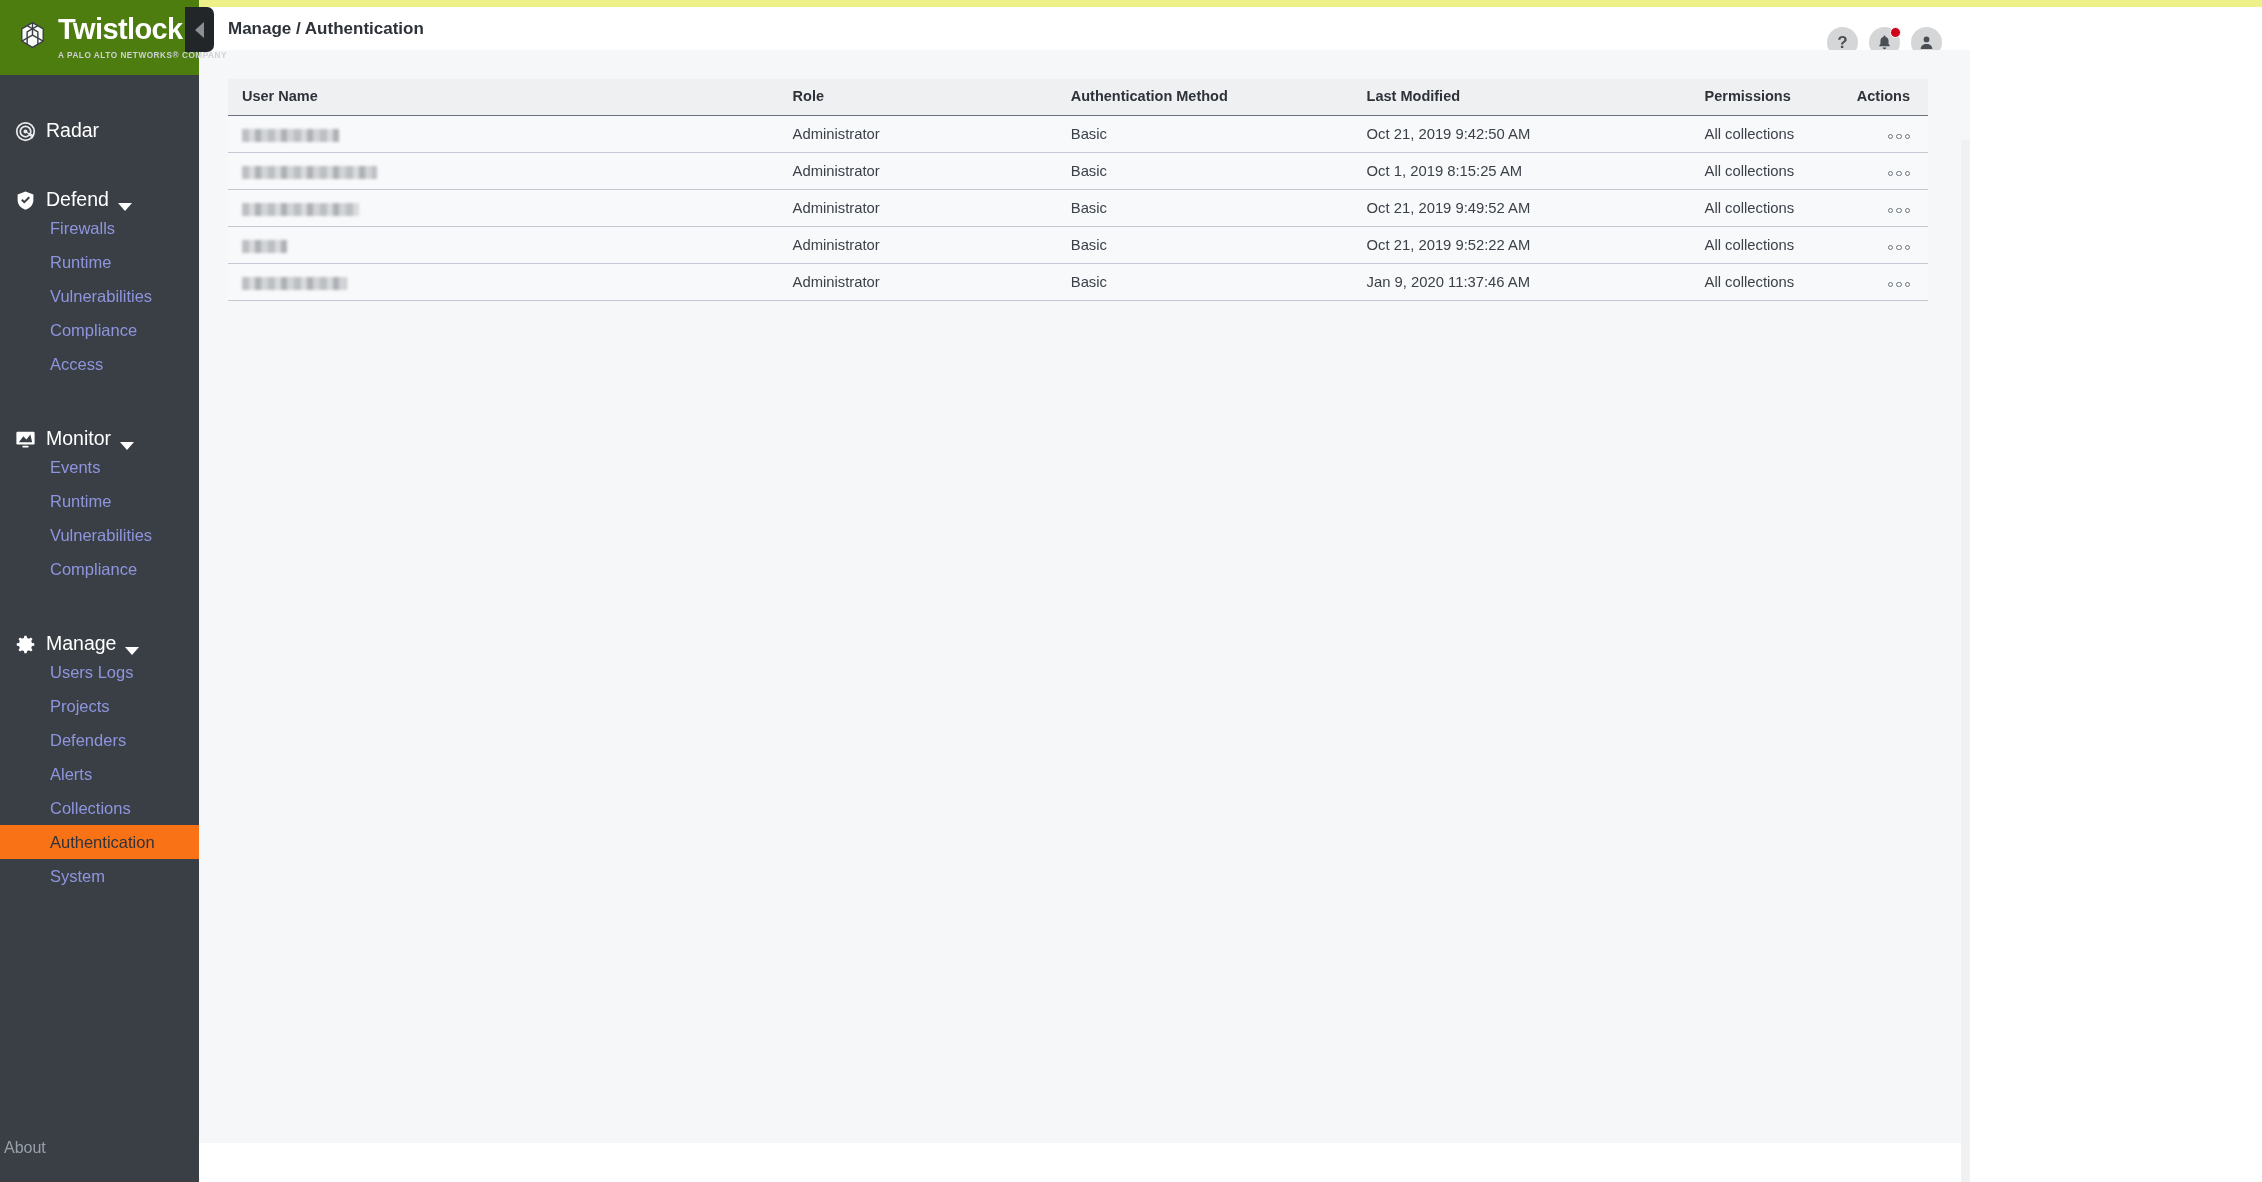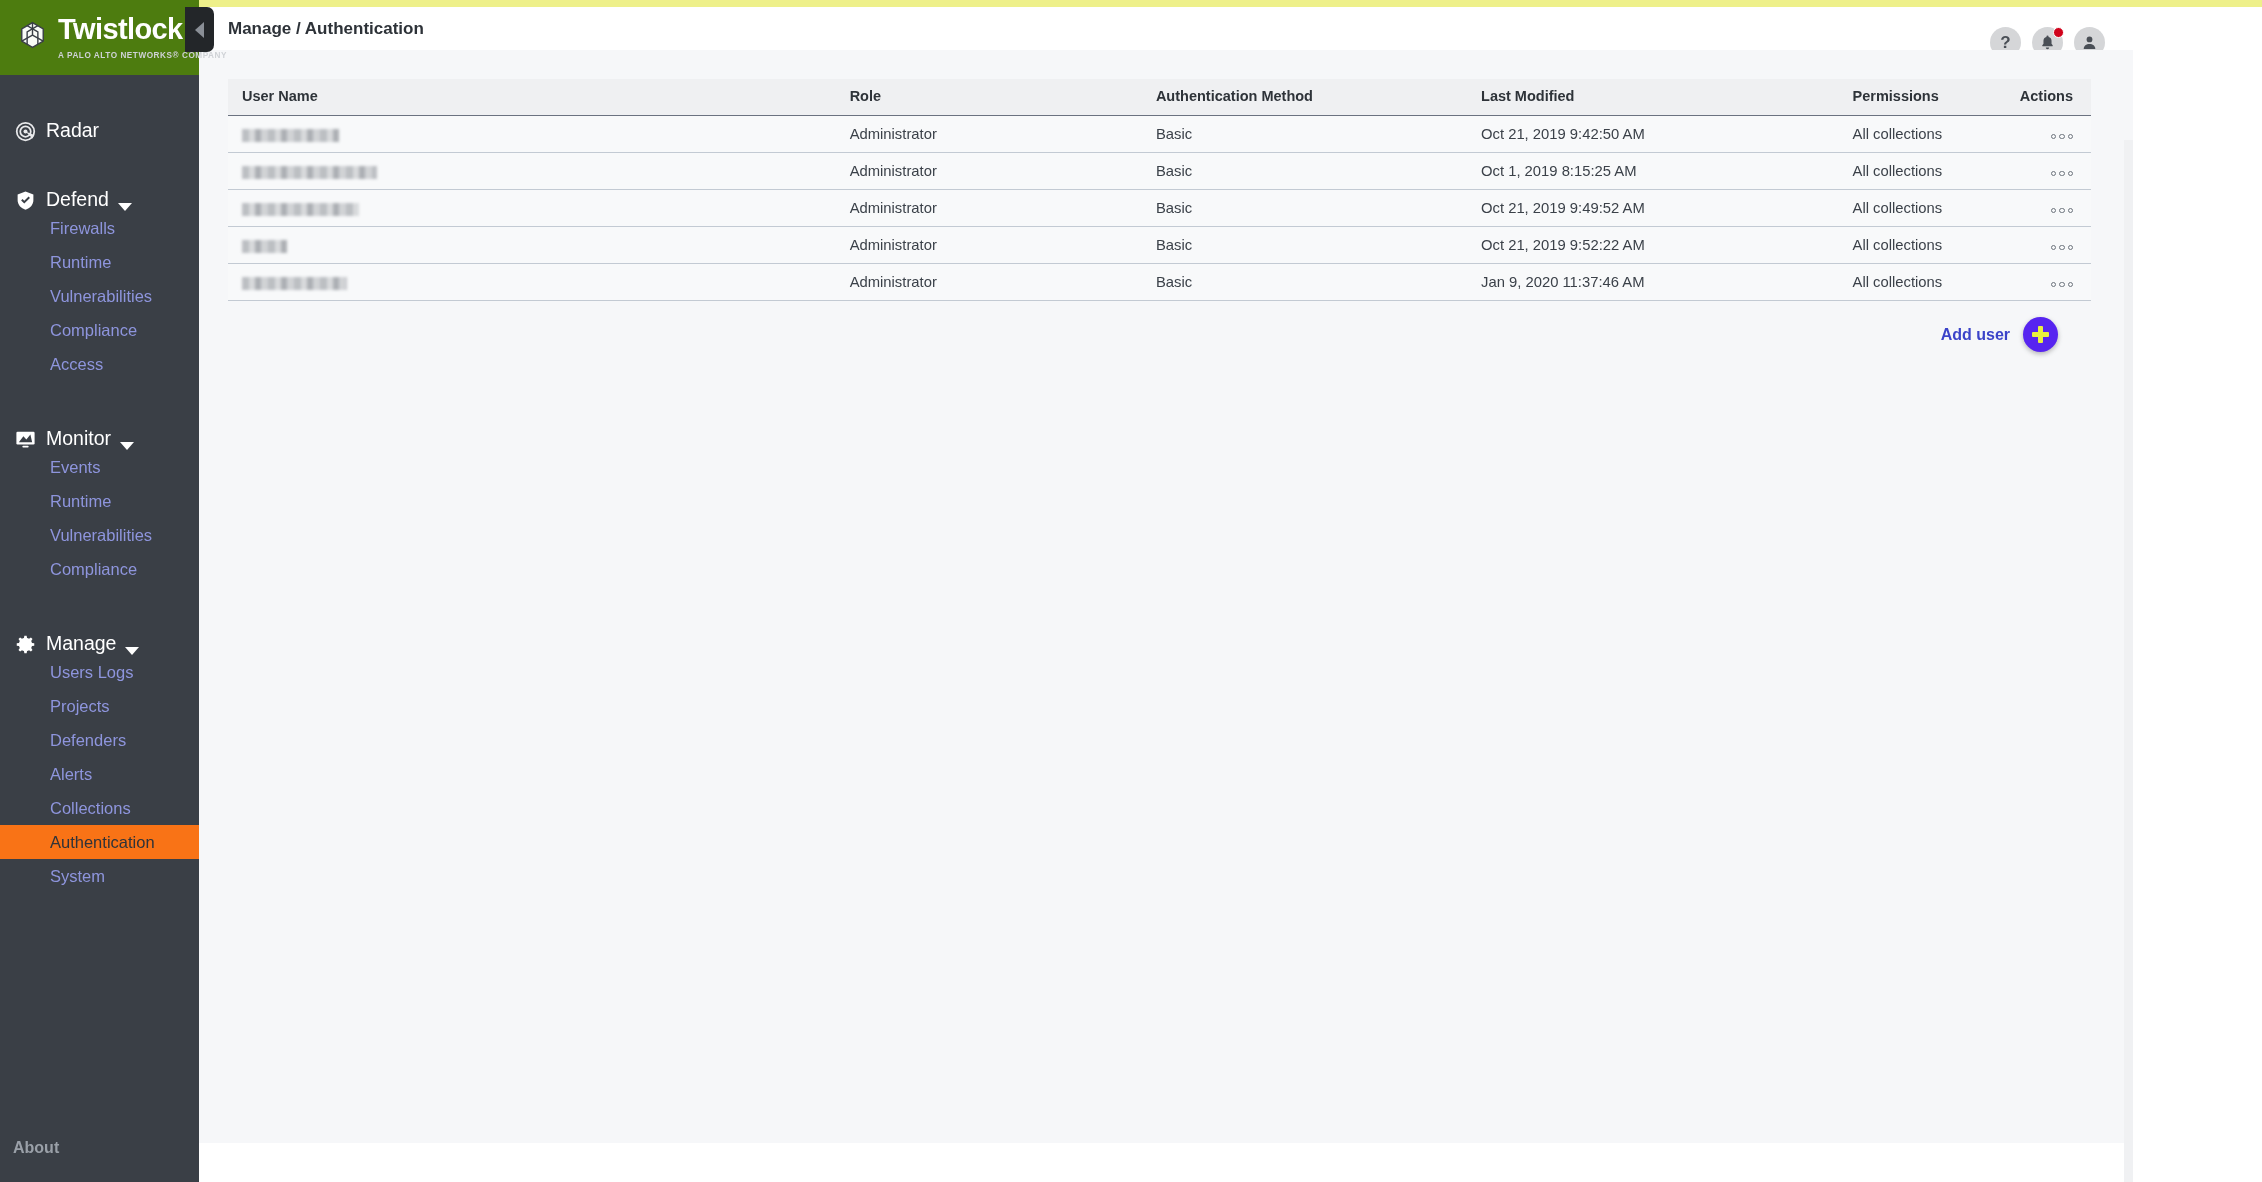--- a/index.html
+++ b/index.html
@@ -77,35 +77,35 @@
     padding-left: 50px;
     color: #8e95dd; font-size: 16.5px; cursor: pointer;
     white-space: nowrap;
   }
   .nav-item.active {
     background: #f97316; color: #2f3339; font-weight: normal;
   }
   .group-gap { height: 20px; }
 
   .about {
-    position: absolute; left: 13px; bottom: 0; width: 185px; font-weight: bold;
+    position: absolute; left: 4px; bottom: 0; width: 185px;
   }
   .about-link {
     color: #9aa0a8; font-size: 16px; cursor: pointer;
     line-height: 1; padding-bottom: 26px;
   }
   .about-version {
     color: #6f757d; font-size: 15px; white-space: nowrap;
     position: absolute; left: 0; top: 40px;
   }
 
   
   .main {
     position: absolute; top: 7px; left: 199px;
-    width: 1934px; height: 1175px;
+    width: 1771px; height: 1175px;
     background: #ffffff;
   }
   .page-head {
     height: 43px; display: flex; align-items: center; padding-left: 29px;
   }
   .page-title {
     font-size: 17px; font-weight: bold; color: #2d3238;
   }
 
   .head-icons {
@@ -432,25 +432,16 @@
                 <td class="col-perm">All collections</td>
                 <td class="col-act"><span class="dots">
                     <i></i>
                     <i></i>
                     <i></i>
                   </span></td>
               </tr>
             </tbody>
         </table>
 
-        <div class="add-row">
-          <span class="add-label">Add user</span>
-          <span class="fab">
-            <span class="fab-inner">
-              <span class="plus-h"></span>
-                <span class="plus-v"></span>
-            </span>
-          </span>
-        </div>
       </div>
     </div>
   </main>
 </div>
 
 </body></html>

